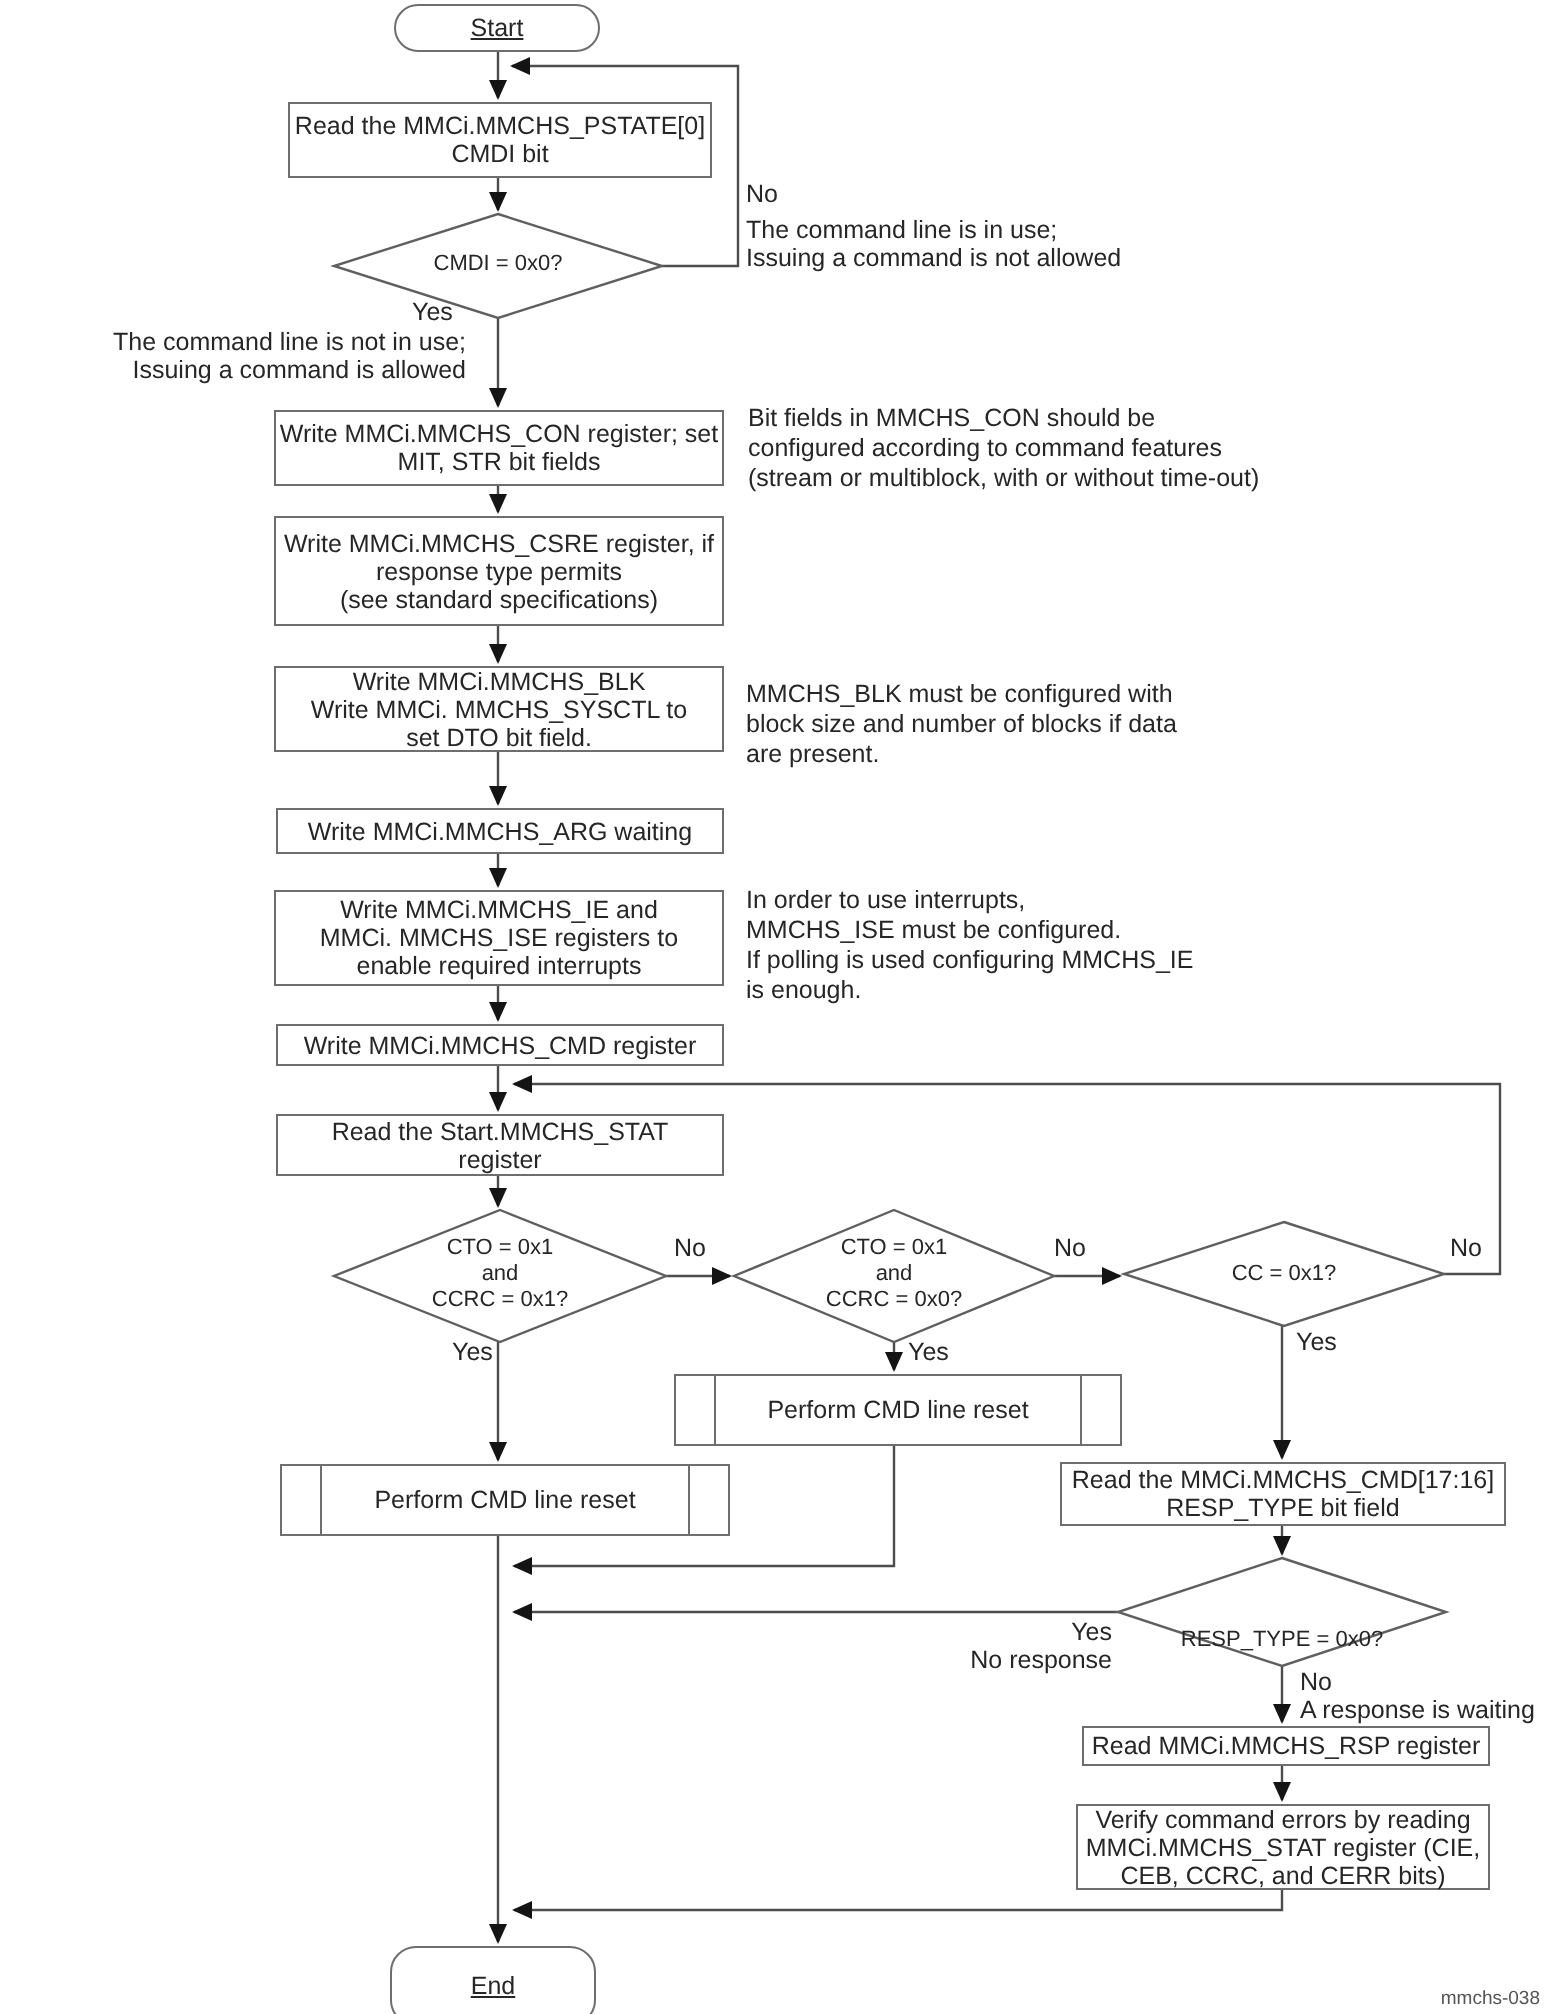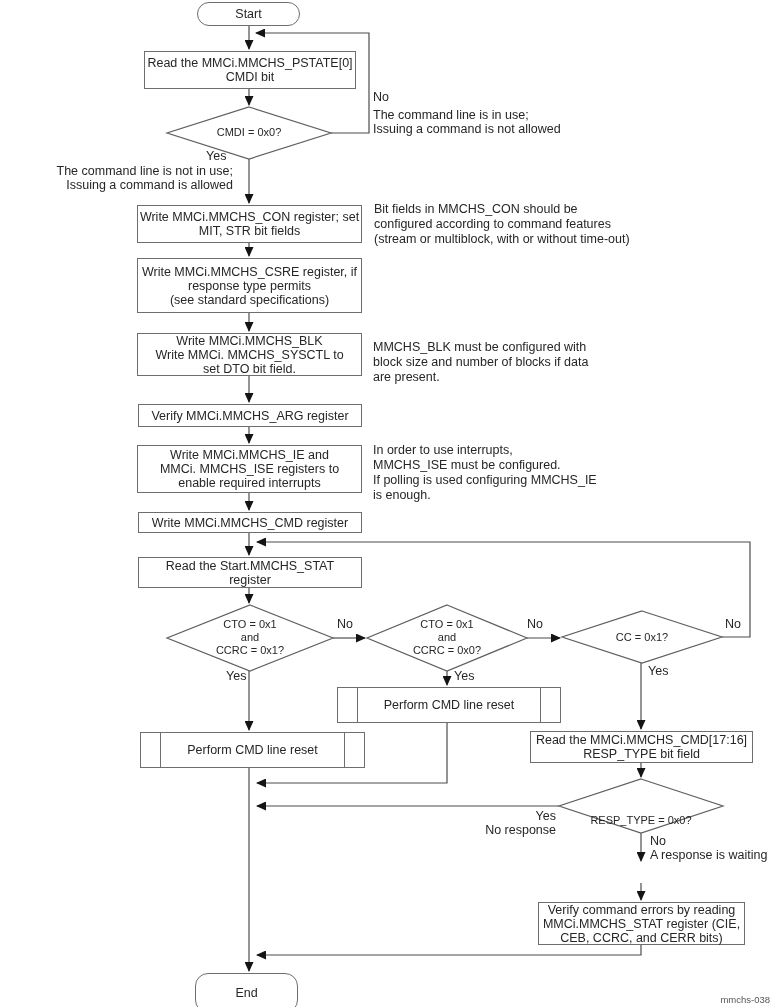--- a/index.html
+++ b/index.html
@@ -11,21 +11,21 @@
   svg.wires { position:absolute; left:0; top:0; width:773px; height:1007px; }
   svg.wires path.edge { fill:none; stroke:#4d4d4d; stroke-width:1.2; }
   svg.wires polygon.diamond { fill:#ffffff; stroke:#5f5f5f; stroke-width:1.2; }
 
   .node {
     position:absolute; box-sizing:border-box; background:#fff;
     border:1.5px solid #6e6e6e; display:flex; align-items:center; justify-content:center;
     text-align:center; font-size:12.5px; line-height:14px;
   }
   .node span { white-space:pre-line; display:block; width:100%; }
-  .oval { border-radius:13px; }
+  .oval { border-radius:13px;text-decoration:underline; }
   .predef .bar { position:absolute; top:0; bottom:0; width:0; border-left:1.5px solid #6e6e6e; }
   .predef .bar.left { left:19px; }
   .predef .bar.right { right:19px; }
 
   .dtext {
     position:absolute; text-align:center; font-size:11px; line-height:13px;
     white-space:pre-line; pointer-events:none;
   }
   .lbl {
     position:absolute; font-size:12.5px; line-height:14px; white-space:pre-line;
@@ -97,21 +97,21 @@
     <span>Write MMCi.MMCHS_CSRE register, if
 response type permits
 (see standard specifications)</span>
   </div>
   <div class="node" style="left:137px; top:333px; width:225px; height:43px;">
     <span>Write MMCi.MMCHS_BLK
 Write MMCi. MMCHS_SYSCTL to
 set DTO bit field.</span>
   </div>
   <div class="node" style="left:138px; top:404px; width:224px; height:23px;">
-    <span>Verify MMCi.MMCHS_ARG register</span>
+    <span>Write MMCi.MMCHS_ARG waiting</span>
   </div>
   <div class="node" style="left:137px; top:445px; width:225px; height:48px;">
     <span>Write MMCi.MMCHS_IE and
 MMCi. MMCHS_ISE registers to
 enable required interrupts</span>
   </div>
   <div class="node" style="left:138px; top:512px; width:224px; height:21px;">
     <span>Write MMCi.MMCHS_CMD register</span>
   </div>
   <div class="node" style="left:138px; top:557px; width:224px; height:31px;">
@@ -126,20 +126,23 @@
   </div>
   <div class="node predef" style="left:140px; top:732px; width:225px; height:36px;">
     <div class="bar left"></div>
     <div class="bar right"></div>
     <span>Perform CMD line reset</span>
   </div>
 
   <div class="node" style="left:530px; top:731px; width:223px; height:32px;">
     <span>Read the MMCi.MMCHS_CMD[17:16]
 RESP_TYPE bit field</span>
+  </div>
+  <div class="node" style="left:541px; top:863px; width:204px; height:20px;">
+    <span>Read MMCi.MMCHS_RSP register</span>
   </div>
   <div class="node" style="left:538px; top:902px; width:207px; height:43px;">
     <span>Verify command errors by reading
 MMCi.MMCHS_STAT register (CIE,
 CEB, CCRC, and CERR bits)</span>
   </div>
 
   <div class="dtext" style="left:167px; top:126px; width:164px;">CMDI = 0x0?</div>
   <div class="dtext" style="left:167px; top:618px; width:166px;">CTO = 0x1
 and

